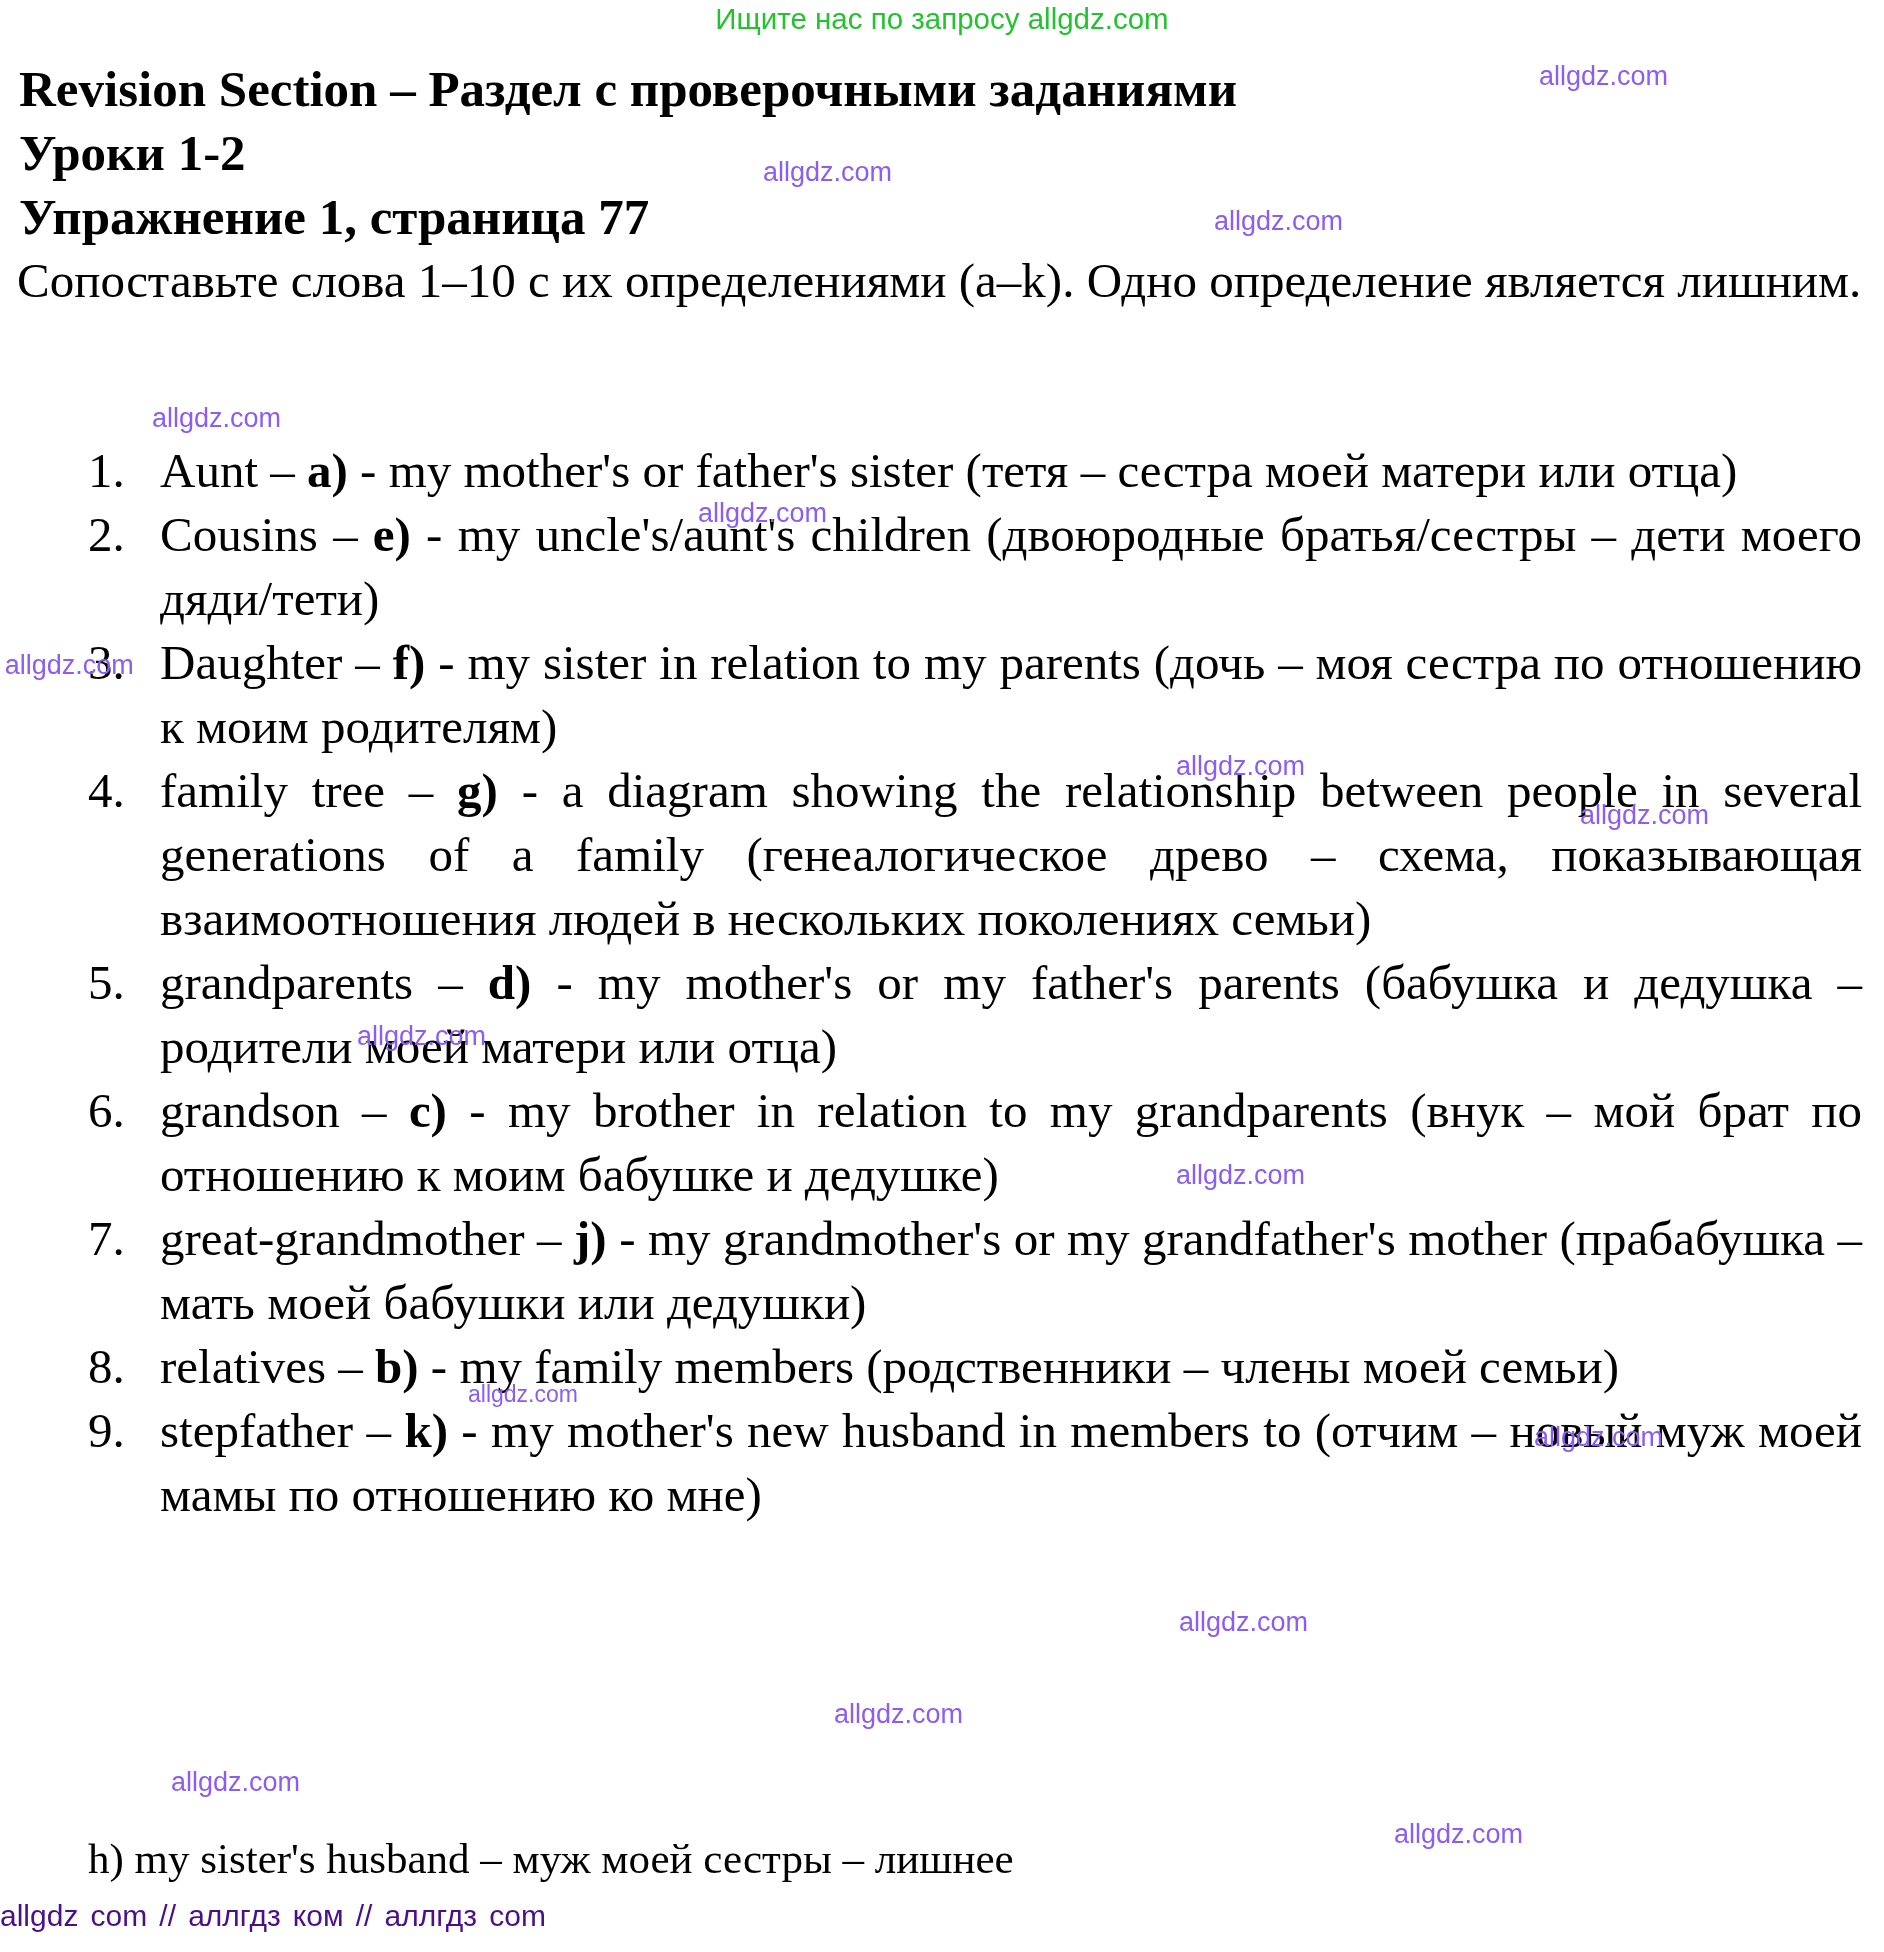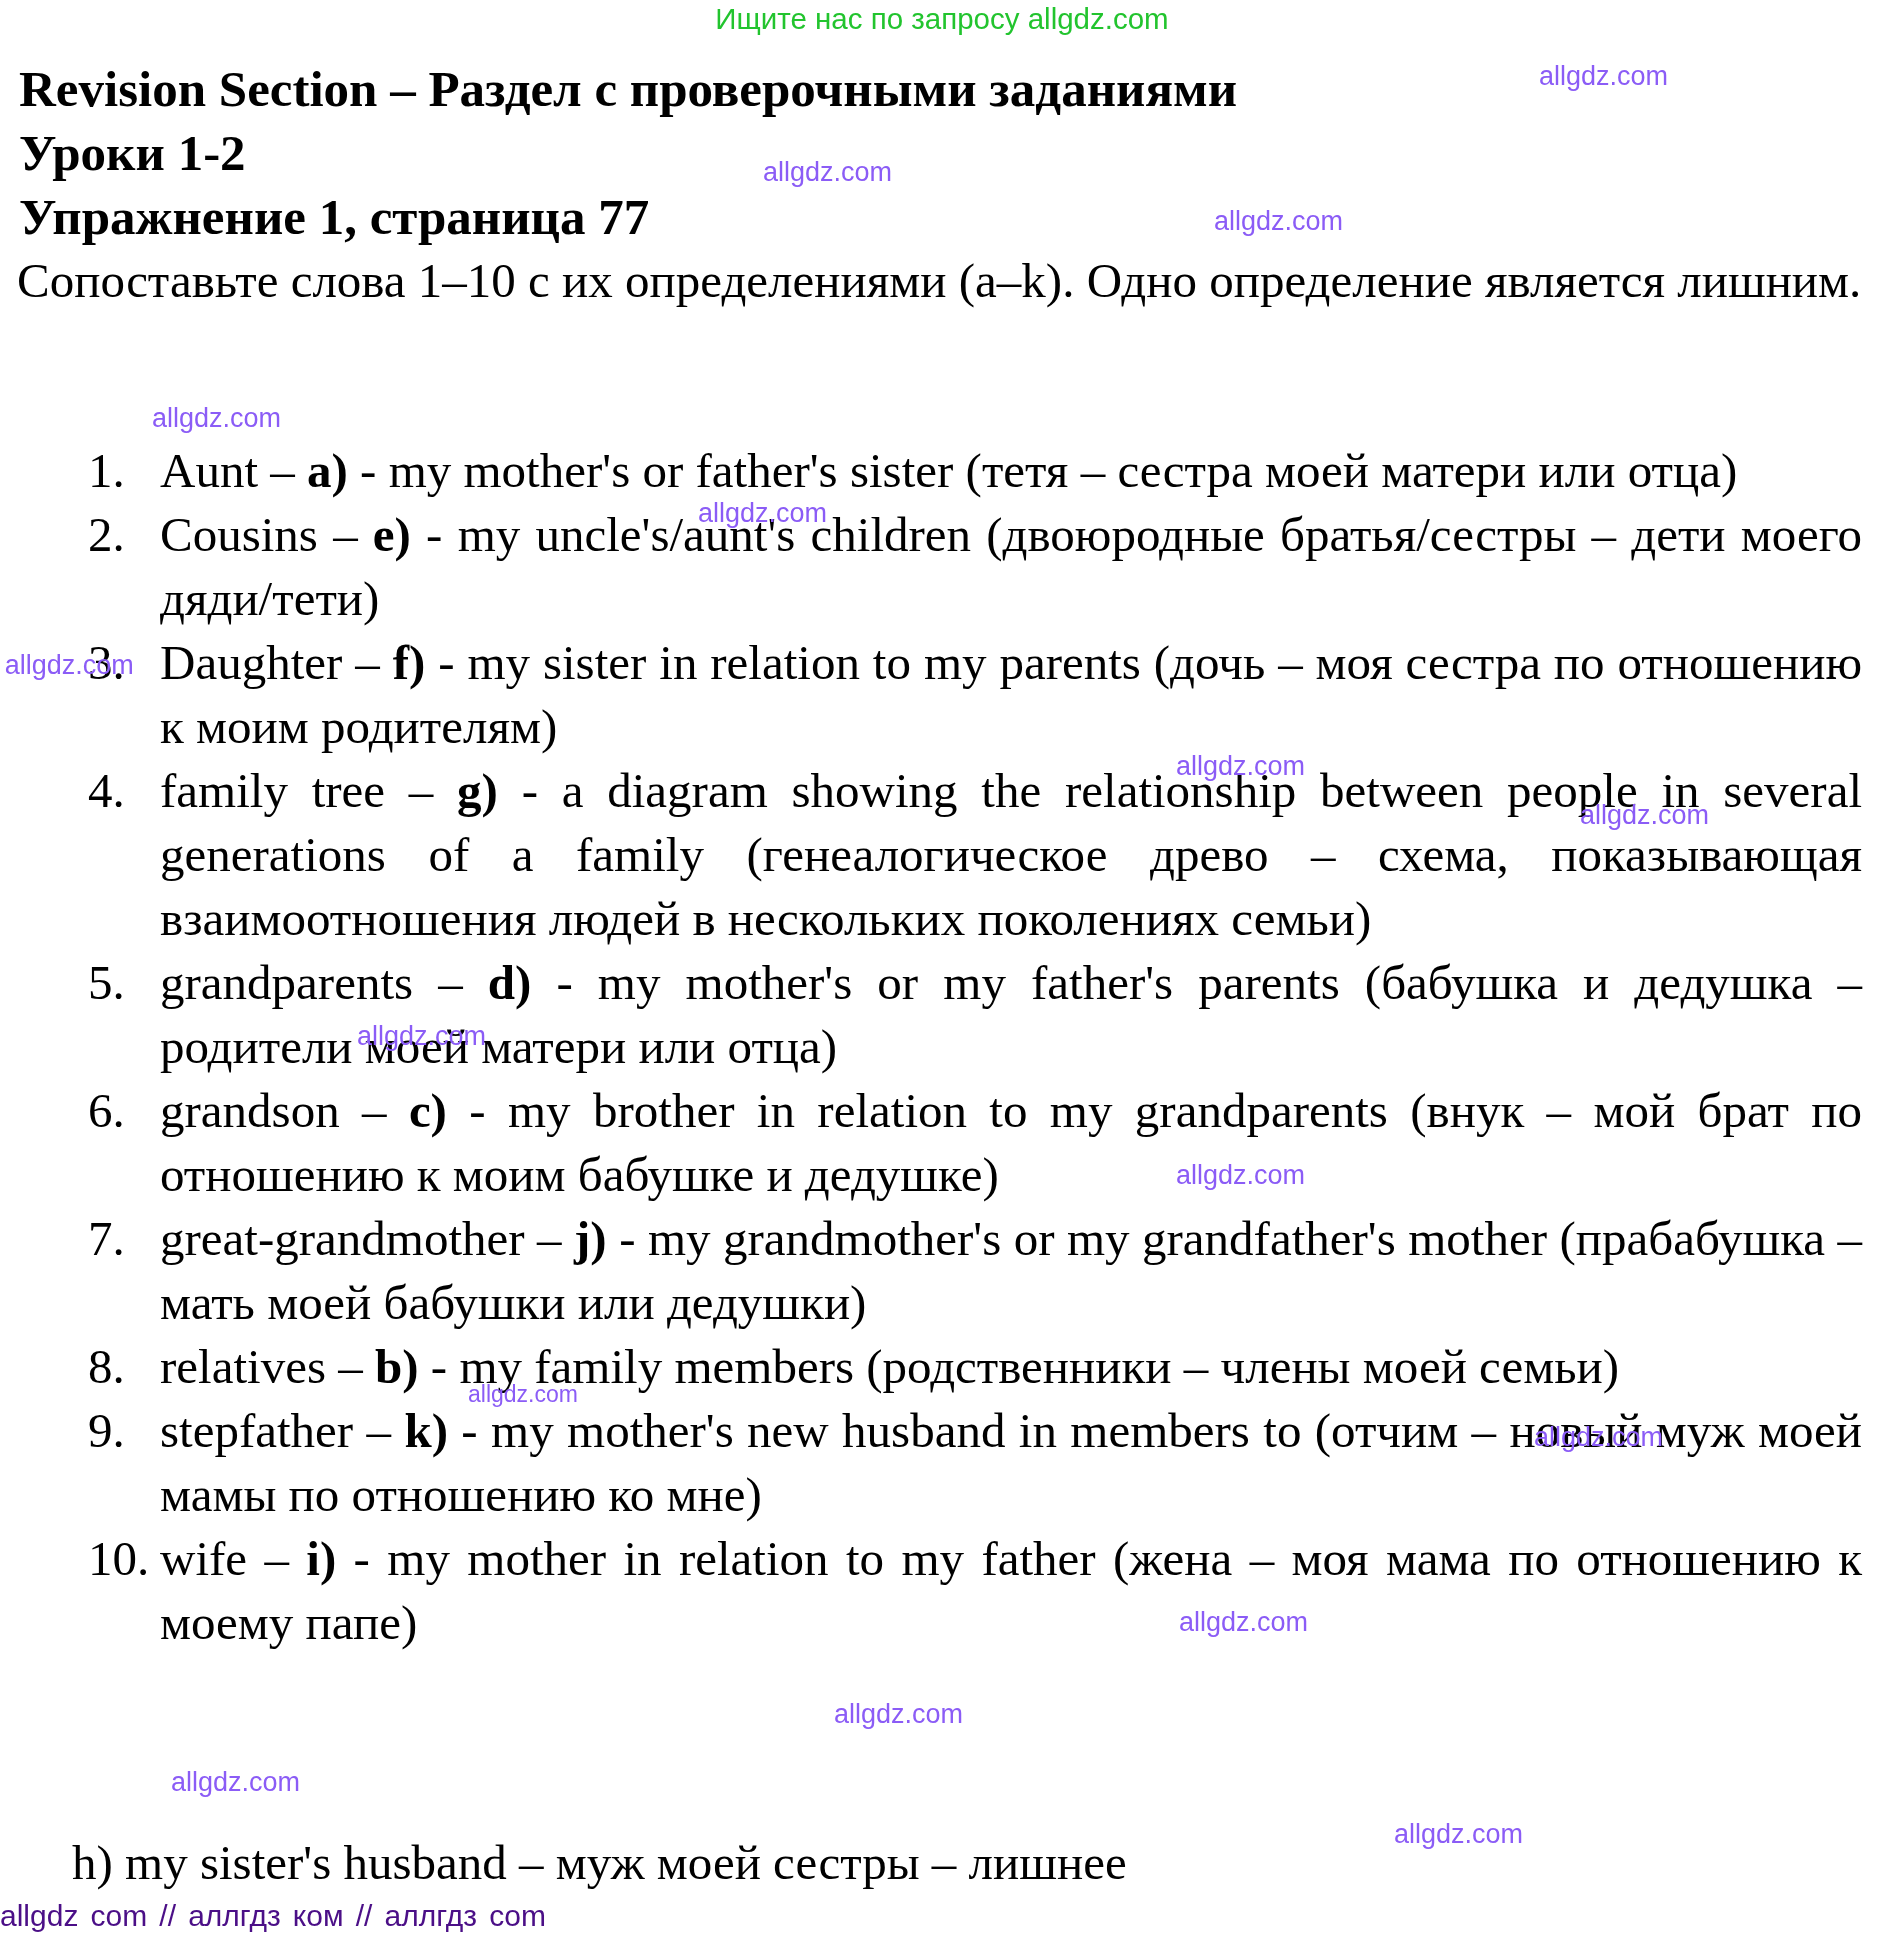--- a/index.html
+++ b/index.html
@@ -6,21 +6,21 @@
   body { width: 1884px; height: 1953px; position: relative; overflow: hidden; font-family: "Liberation Serif", serif; color: #000; }
   .abs { position: absolute; white-space: nowrap; }
   .top-banner { top: 1.9px; left: 0; width: 1884px; text-align: center; font-family: "Liberation Sans", sans-serif; font-size: 29.5px; }
   .heading { left: 19px; font-weight: bold; font-size: 51px; line-height: 64px; }
   .intro { left: 17px; top: 249px; width: 1845px; font-size: 49px; line-height: 64px; white-space: normal; text-align: justify; }
   .wm { font-family: "Liberation Sans", sans-serif; font-size: 27px; color: #8b5cf6; }
   ol.items { position: absolute; left: 0; top: 439px; margin: 0; padding: 0; list-style: none; width: 1884px; }
   ol.items li { position: relative; padding-left: 160px; width: 1702px; font-size: 49px; line-height: 64px; text-align: justify; text-align-last: left; }
   ol.items li .num { position: absolute; left: 88px; top: 0; }
   .letter { font-weight: bold; }
-  .extra { left: 72px; top: 1834px; font-size: 49px; text-align: right; }
+  .extra { left: 88px; top: 1834px; font-size: 43px; text-align: right; }
   .footer { top: 1899px; left: 0; width: 1884px; text-align: left; font-family: "Liberation Sans", sans-serif; font-size: 30px; word-spacing: 3.8px; }
 </style>
 </head>
 <body>
 
 <div class="abs top-banner" style="color:#22c42e;">Ищите нас по запросу allgdz.com</div>
 
 <div class="abs heading" style="top:57px;text-align:right;">Revision Section – Раздел с проверочными заданиями</div>
 <div class="abs heading" style="top:121px;">Уроки 1-2</div>
 <div class="abs heading" style="top:185px;">Упражнение 1, страница 77</div>
@@ -30,21 +30,20 @@
 <ol class="items">
   <li><span class="num">1.</span><span>Aunt – </span><span class="letter">a)</span><span> - my mother's or father's sister (тетя – сестра моей матери или отца)</span></li>
   <li><span class="num">2.</span><span>Cousins – </span><span class="letter">e)</span><span> - my uncle's/aunt's children (двоюродные братья/сестры – дети моего дяди/тети)</span></li>
   <li><span class="num">3.</span><span>Daughter – </span><span class="letter">f)</span><span> - my sister in relation to my parents (дочь – моя сестра по отношению к моим родителям)</span></li>
   <li><span class="num">4.</span><span>family tree – </span><span class="letter">g)</span><span> - a diagram showing the relationship between people in several generations of a family (генеалогическое древо – схема, показывающая взаимоотношения людей в нескольких поколениях семьи)</span></li>
   <li><span class="num">5.</span><span>grandparents – </span><span class="letter">d)</span><span> - my mother's or my father's parents (бабушка и дедушка – родители моей матери или отца)</span></li>
   <li><span class="num">6.</span><span>grandson – </span><span class="letter">c)</span><span> - my brother in relation to my grandparents (внук – мой брат по отношению к моим бабушке и дедушке)</span></li>
   <li><span class="num">7.</span><span>great-grandmother – </span><span class="letter">j)</span><span> - my grandmother's or my grandfather's mother (прабабушка – мать моей бабушки или дедушки)</span></li>
   <li><span class="num">8.</span><span>relatives – </span><span class="letter">b)</span><span> - my family members (родственники – члены моей семьи)</span></li>
   <li><span class="num">9.</span><span>stepfather – </span><span class="letter">k)</span><span> - my mother's new husband in members to (отчим – новый муж моей мамы по отношению ко мне)</span></li>
-  <li><span class="num">10.</span><span>wife – </span><span class="letter">i)</span><span> - my mother in relation to my father (жена – моя мама по отношению к моему папе)</span></li>
 </ol>
 
 <div class="abs extra">h) my sister's husband – муж моей сестры – лишнее</div>
 
 <div class="abs wm" style="left:1539px; top:61px;">allgdz.com</div>
 <div class="abs wm" style="left:763px; top:157px;">allgdz.com</div>
 <div class="abs wm" style="left:1214px; top:206px;">allgdz.com</div>
 <div class="abs wm" style="left:152px; top:403px;">allgdz.com</div>
 <div class="abs wm" style="left:698px; top:498px;">allgdz.com</div>
 <div class="abs wm" style="left:4.8px; top:650px;">allgdz.com</div>

